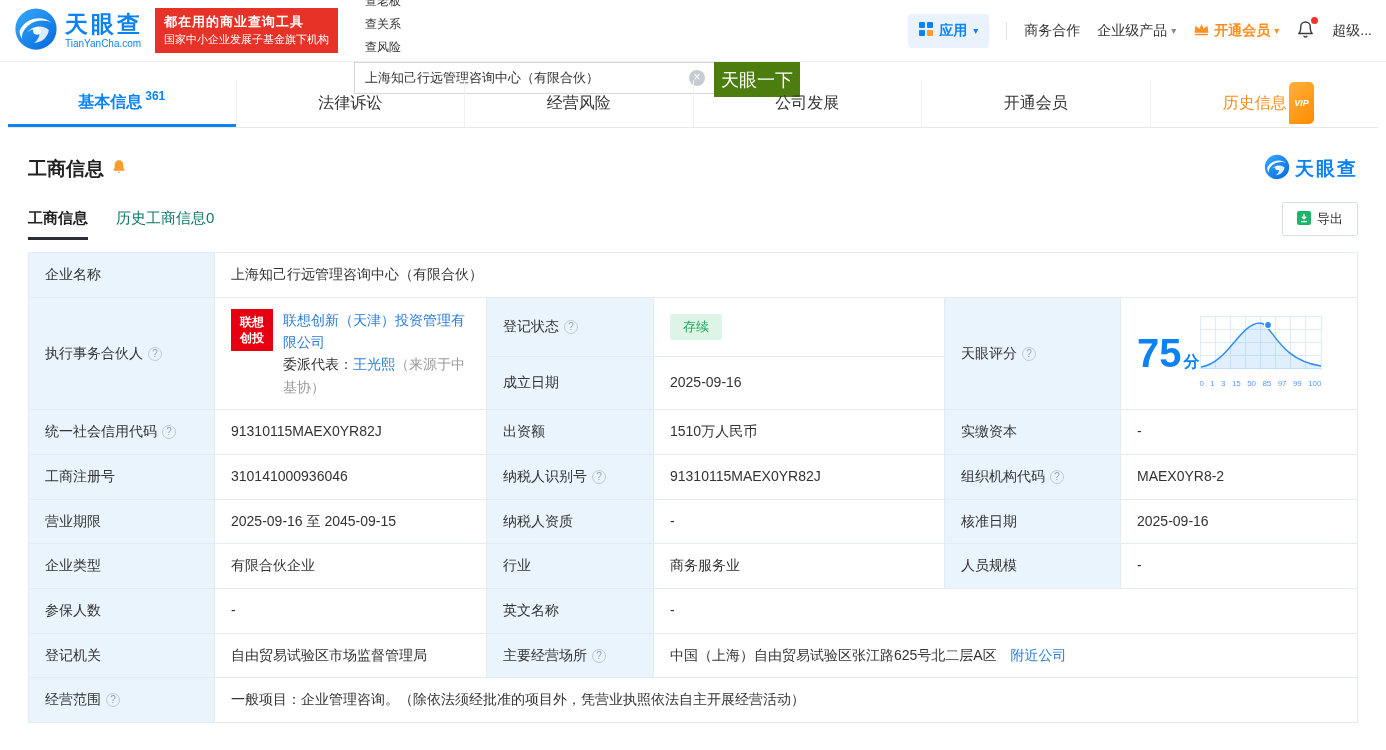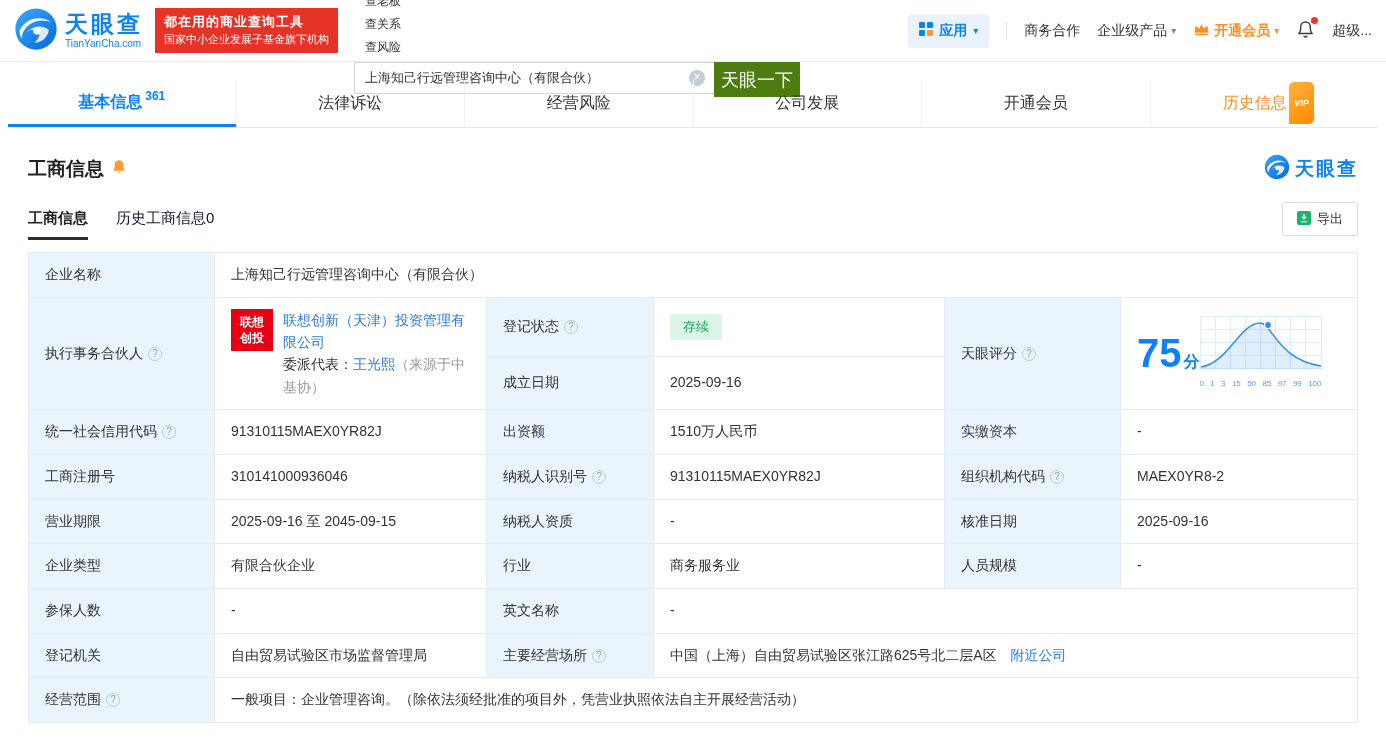--- a/index.html
+++ b/index.html
@@ -47,21 +47,21 @@
 
   
   .section-head{display:flex;align-items:center;justify-content:space-between;margin:26px 28px 0;}
   .sec-title{display:flex;align-items:center;gap:7px;font-size:19px;font-weight:bold;color:#222;}
   .watermark{display:flex;align-items:center;gap:5px;}
   .watermark-cn{font-size:19px;font-weight:bold;color:#0b83f5;letter-spacing:2px;}
 
   .subtab-row{display:flex;align-items:flex-end;margin:18px 28px 0;}
   .subtab{font-size:15px;padding-bottom:9px;cursor:pointer;border-bottom:3px solid transparent;}
   .subtab.active{font-weight:bold;color:#222;border-bottom-color:#2a2e36;}
-  .subtab.muted{color:#0f172a;margin-left:28px;}
+  .subtab.muted{color:#0f766e;margin-left:28px;}
   .export-btn{margin-left:auto;display:flex;align-items:center;gap:6px;border:1px solid #d8dde3;border-radius:3px;background:#fff;padding:7px 14px;font-size:13px;color:#333;cursor:pointer;margin-bottom:4px;font-family:inherit;}
 
   
   .tbl{width:1330px;margin:12px 28px 30px;border-collapse:collapse;font-size:14px;table-layout:fixed;}
   .tbl td{border:1px solid #e4ebf2;padding:11px 16px;vertical-align:middle;line-height:1.55;word-break:break-all;}
   td.lbl{background:#eaf4fd;color:#333;}
   .help{display:inline-block;width:14px;height:14px;border:1px solid #c2c9d2;border-radius:50%;color:#9aa3ad;font-size:10px;line-height:12px;text-align:center;margin-left:5px;vertical-align:1px;cursor:pointer;}
   .badge-green{display:inline-block;background:#ddf5e7;color:#20a85a;padding:3px 13px;font-size:13px;border-radius:2px;}
   .link{color:#2b7bd6;cursor:pointer;}
   .muted-txt{color:#999;}

